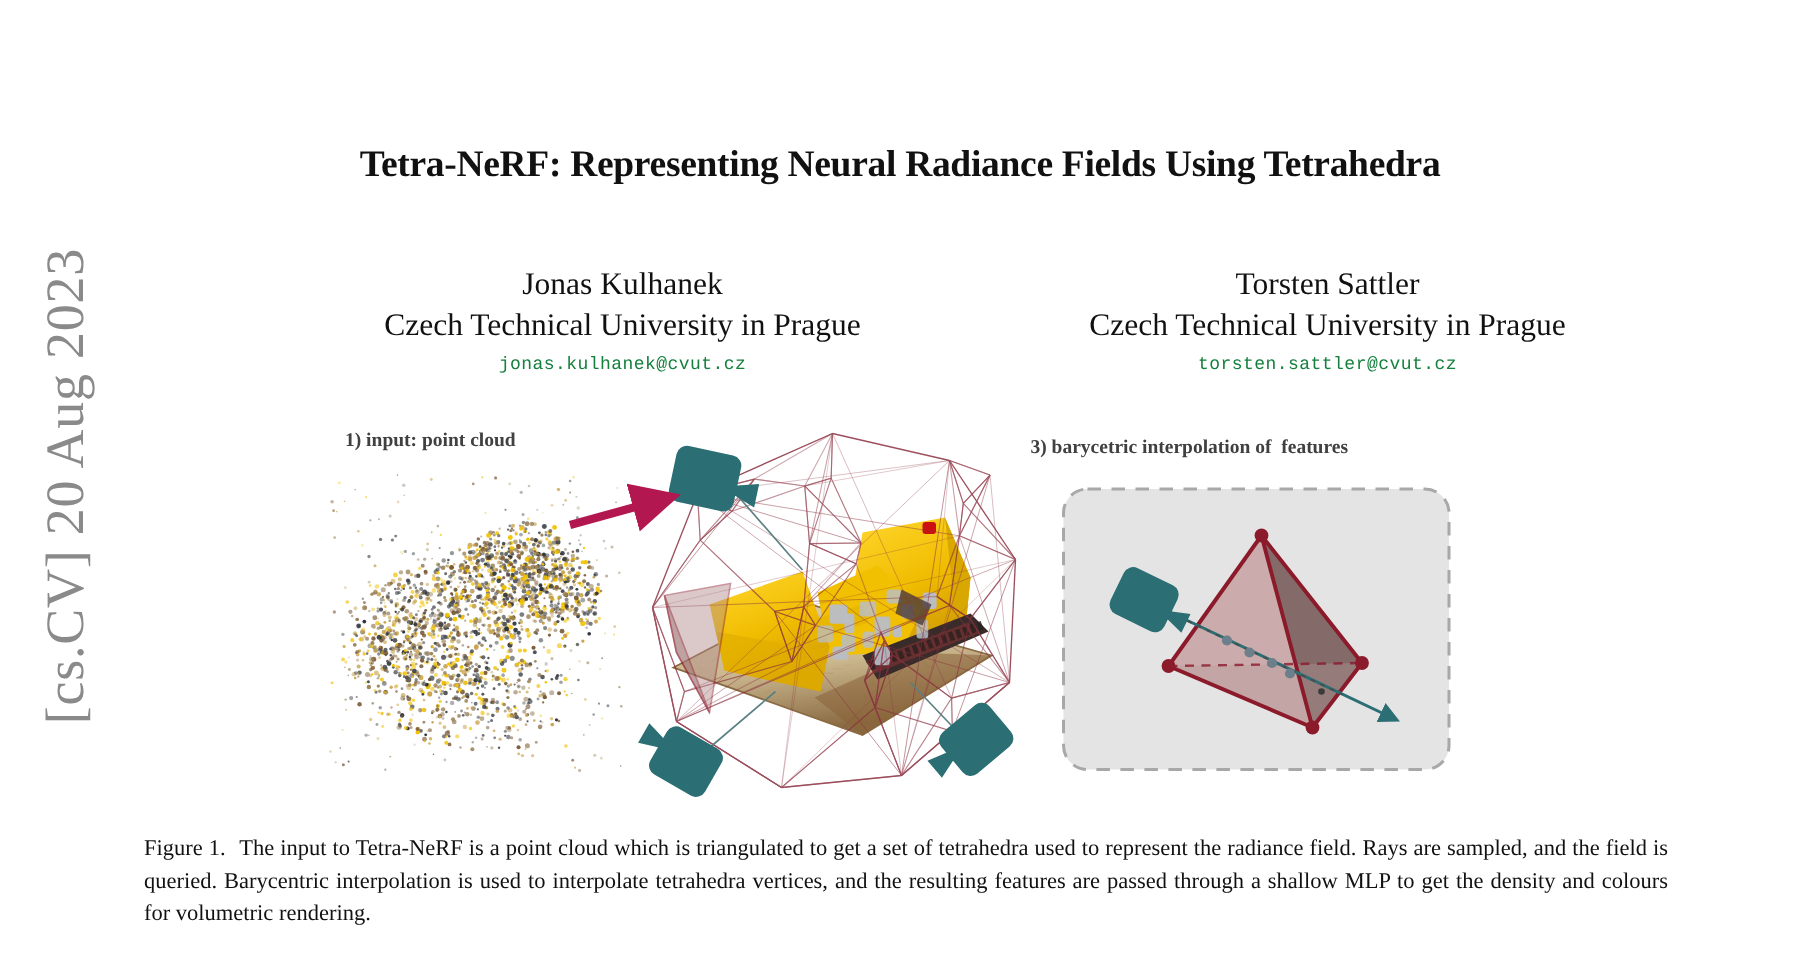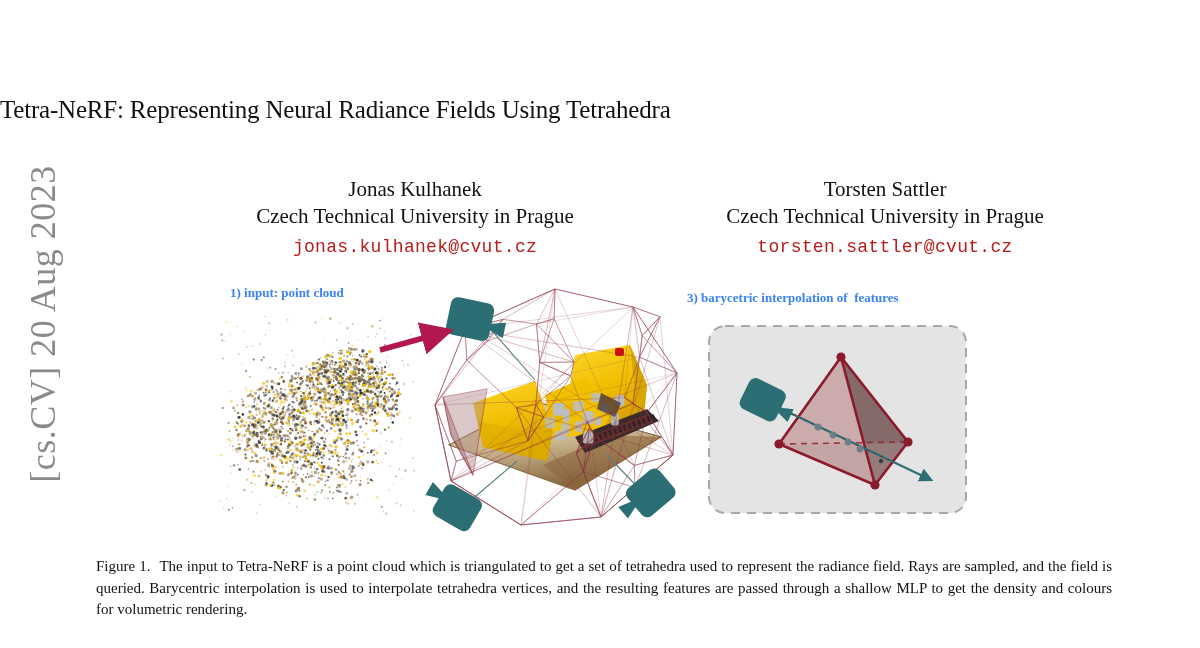--- a/index.html
+++ b/index.html
@@ -28,56 +28,57 @@
     font-family: "Liberation Serif", "DejaVu Serif", serif;
     font-size: 36px;
     color: #8a8a8a;
     letter-spacing: 0.5px;
   }
 
   
   #paper-title {
     position: absolute;
     left: 0; right: 0; top: 96px;
-    font-weight: normal;
+    text-align: center;
+    font-weight: bold;
     font-size: 25px;
     letter-spacing: -0.2px;
   }
   #authors {
     position: absolute;
     left: 180px; right: 80px; top: 176px;
     display: flex;
   }
   .author-block {
     flex: 1 1 0;
     text-align: center;
     line-height: 1.28;
   }
   .author-name { font-size: 21px; }
   .author-affil { font-size: 21px; }
   .author-email {
     font-family: "Liberation Mono", "DejaVu Sans Mono", monospace;
-    font-size: 18px;
-    color: #b91c1c;
+    font-size: 12px;
+    color: #15803d;
     margin-top: 6px;
     letter-spacing: 0.3px;
   }
 
   
   #figure {
     position: absolute;
     left: 200px; top: 280px;
     width: 800px; height: 270px;
   }
   .fig-label {
     position: absolute;
     font-family: "Liberation Serif", "DejaVu Serif", serif;
     font-weight: bold;
     font-size: 13px;
-    color: #3b82f6;
+    color: #404040;
     white-space: pre;
     text-align: center;
     line-height: 1.18;
   }
   #label-1 { left: 30px;  top: 5px; }
   #label-2 { left: 200px; top: 247px; }
   #label-3 { left: 487px; top: 10px; }
   #label-4 { left: 545px; top: 240px; width: 200px; }
 
   .panel { position: absolute; }

